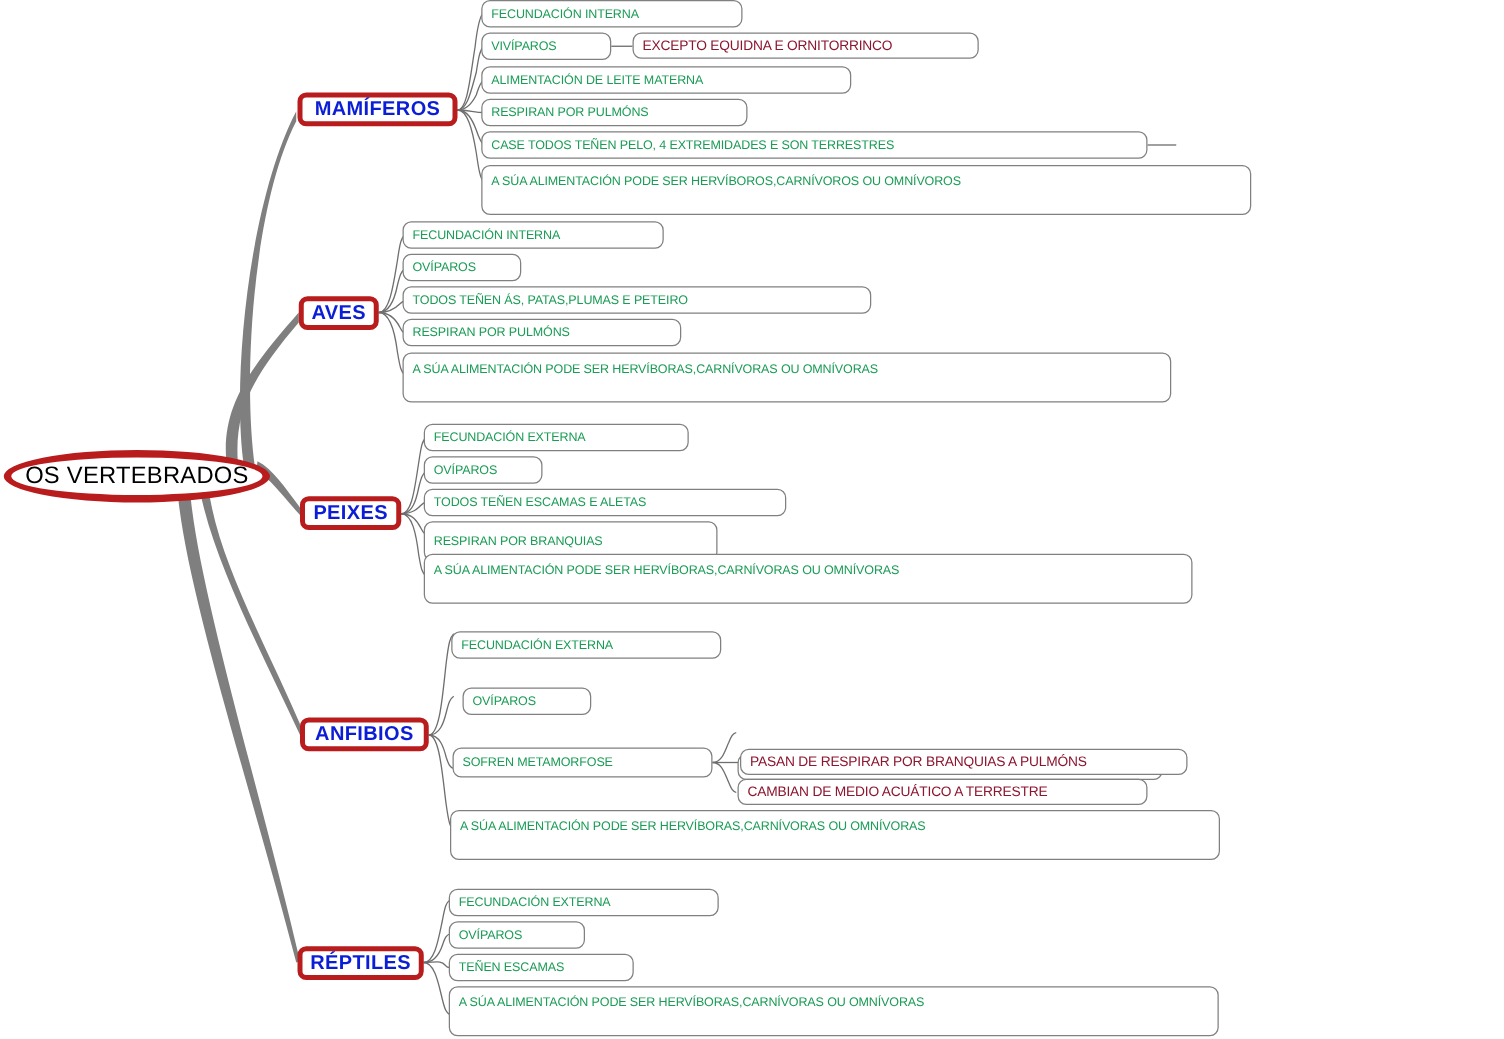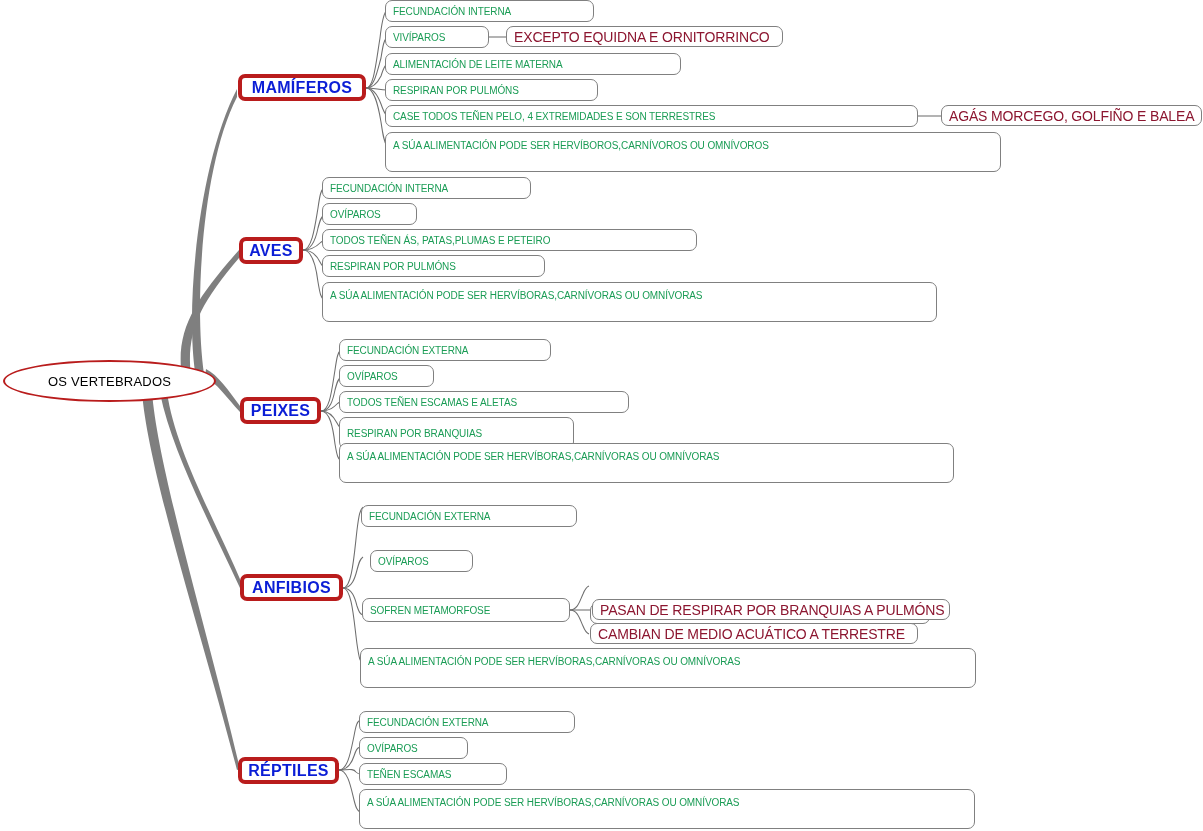--- a/index.html
+++ b/index.html
@@ -37,24 +37,24 @@
     position: absolute;
     box-sizing: border-box;
     background: #ffffff;
     white-space: nowrap;
     display: flex;
     align-items: center;
   }
 
   
   .node-root {
-    border: 2px solid #b91c1c;
+    border: 6px solid #b91c1c;
     border-radius: 50%;
     color: #000000;
-    font-size: 13px;
+    font-size: 19px;
     font-weight: 400;
     letter-spacing: 0.2px;
     justify-content: center;
     background: #ffffff;
   }
 
   
   .node-l1 {
     border: 4px solid #b91c1c;
     border-radius: 7px;
@@ -83,21 +83,21 @@
     align-items: flex-start;
     padding: 3px 7px 3px 7px;
     line-height: 19px;
   }
 
   
   .node-l3 {
     border: 1px solid #808080;
     border-radius: 7px;
     color: #8c1630;
-    font-size: 14px;
+    font-size: 11px;
     font-weight: 400;
     letter-spacing: -0.15px;
     padding: 0 7px;
     transform-origin: left center;
   }
 </style>
 </head>
 <body>
 
 <div id="canvas">
@@ -191,23 +191,20 @@
     <span>ALIMENTACIÓN DE LEITE MATERNA</span>
   </div>
 
   <div class="node node-l2" style="left:385px; top:79px; width:213px; height:22px;">
     <span>RESPIRAN POR PULMÓNS</span>
   </div>
 
   <div class="node node-l2" style="left:385px; top:105px; width:533px; height:22px;">
     <span>CASE TODOS TEÑEN PELO,  4 EXTREMIDADES E SON TERRESTRES</span>
   </div>
-  <div class="node node-l3" style="left:941px; top:105px; width:261px; height:21px;">
-    <span>AGÁS MORCEGO, GOLFIÑO E BALEA</span>
-  </div>
 
   <div class="node node-l2 multiline" style="left:385px; top:132px; width:616px; height:40px;">
     <span>A SÚA ALIMENTACIÓN PODE SER HERVÍBOROS,CARNÍVOROS OU OMNÍVOROS</span>
   </div>
 
   <div class="node node-l1" style="left:239px; top:237px; width:64px; height:27px;">
     <span>AVES</span>
   </div>
 
   <div class="node node-l2" style="left:322px; top:177px; width:209px; height:22px;">

